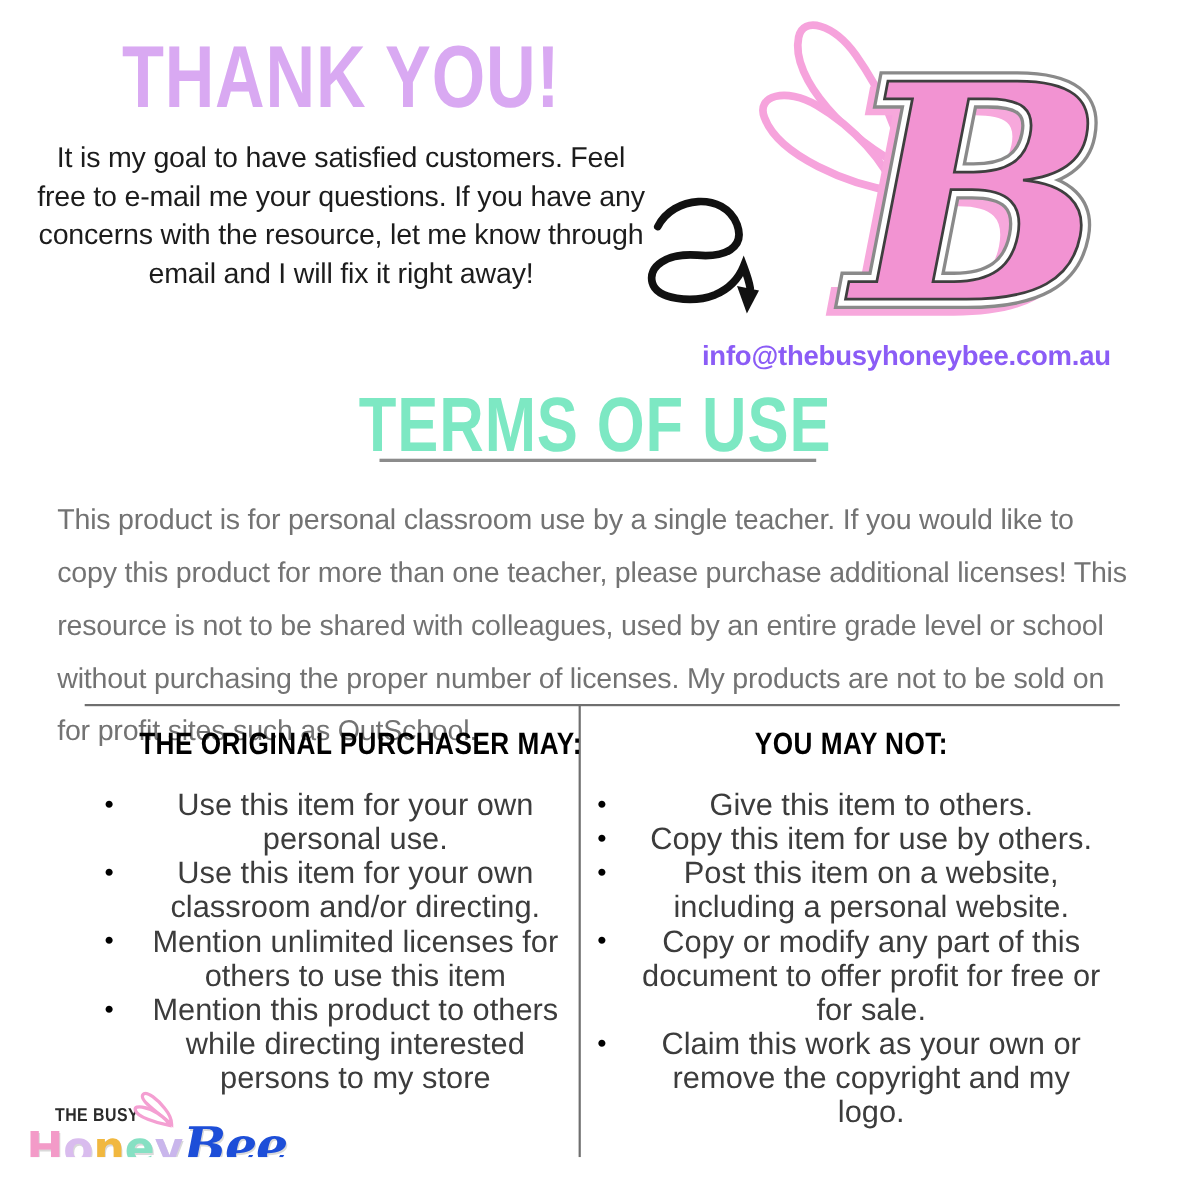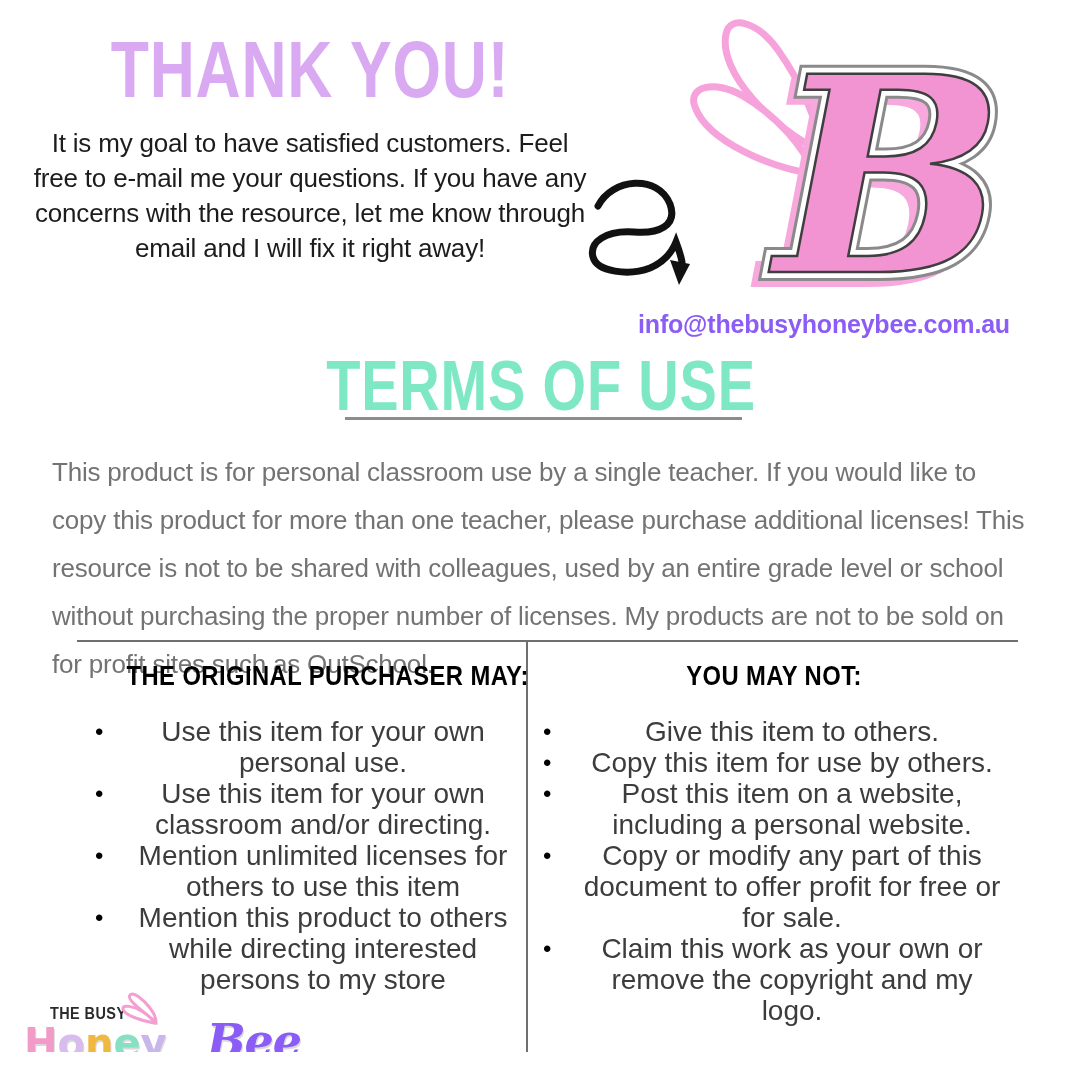--- a/index.html
+++ b/index.html
@@ -78,21 +78,21 @@
     font-family:"DejaVu Sans", sans-serif; font-weight:bold; font-size:40px;
     text-shadow:1px 2px 0 rgba(120,120,120,0.28);
   }
   .hl-h { color:#F39BC8; }
   .hl-o { color:#D9BCEE; }
   .hl-n { color:#F1B83F; }
   .hl-e { color:#86E0C3; }
   .hl-y { color:#C9B6EC; }
   .brand-bee {
     font-family:"DejaVu Serif", serif; font-style:italic; font-weight:bold;
-    font-size:46px; color:#8b5cf6; letter-spacing:-1px;margin-left:40px;
+    font-size:46px; color:#1d4ed8; letter-spacing:-1px;
   }
   .brand-wings { position:absolute; left:96px; top:14px; width:46px; height:34px; }
 </style>
 </head>
 <body>
 
 <div class="page">
 
   <h1 class="abs thank-title">THANK YOU!</h1>
 

